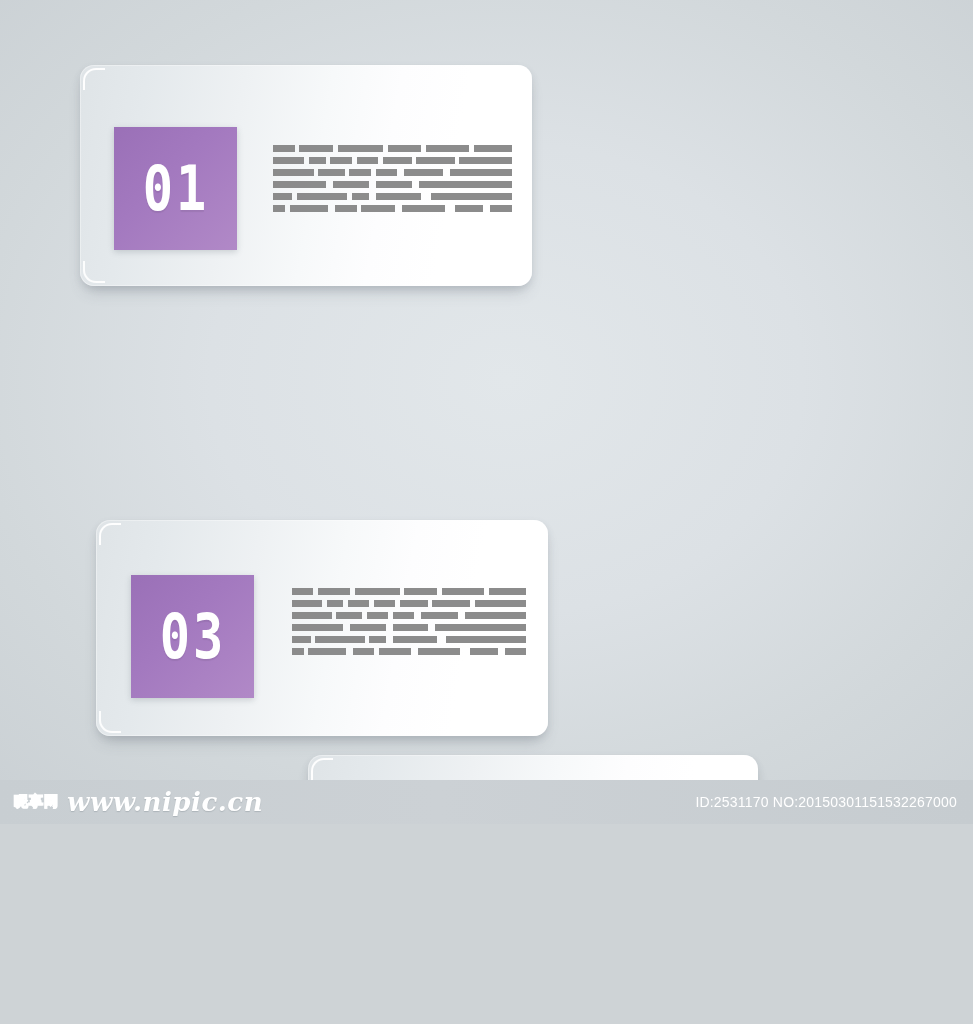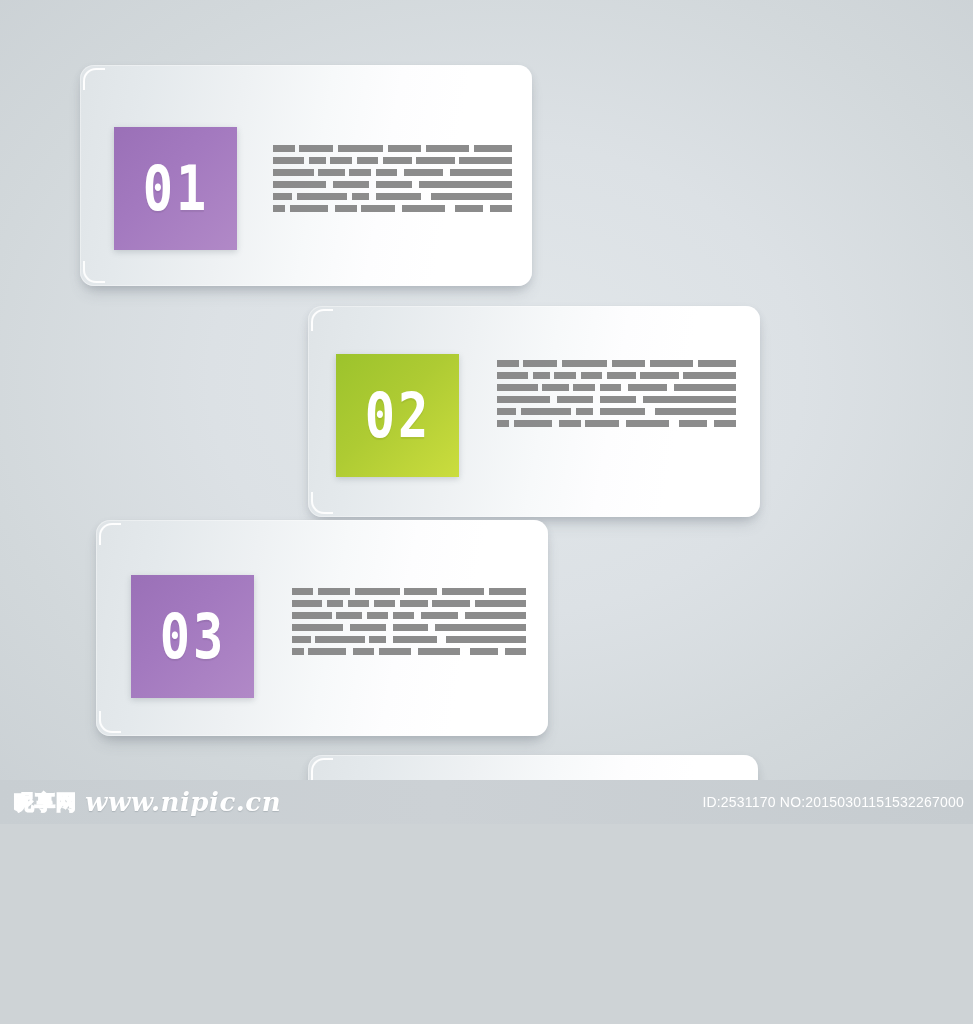--- a/index.html
+++ b/index.html
@@ -187,38 +187,38 @@
     justify-content: space-between;
   }
   #wm-left {
     display: flex;
     align-items: center;
     gap: 8px;
     padding-left: 14px;
   }
   #wm-logo {
     font-family: "DejaVu Sans", sans-serif;
-    font-size: 20px;
+    font-size: 14px;
     font-weight: bold;
     color: #c8ced2;
     letter-spacing: 1px;
     -webkit-text-stroke: 1.6px #ffffff;
     text-shadow: 0 1px 0 rgba(255,255,255,0.7);
   }
   #wm-url {
     font-family: "DejaVu Serif", serif;
     font-style: italic;
     font-size: 26px;
     font-weight: bold;
     color: #ffffff;
     letter-spacing: 0.5px;
     text-shadow: 0 1px 1px rgba(150,158,164,0.55);
   }
   #wm-id {
-    padding-right: 9px;
+    padding-right: 16px;
     font-family: "Liberation Sans", sans-serif;
     font-size: 14px;
     color: #ffffff;
     letter-spacing: 0.2px;
   }
 </style>
 </head>
 <body>
 
 <div id="stage">
@@ -234,37 +234,20 @@
     <div class="para" style="left:193px; top:80px; width:239px;" title="Lorem ipsum dolorsit amet, consectetuer adipiscing elit, sed diam nonummy nibh euismod tincidunt ut laoreet dolore magna aliquam erat volutpat. Ut wisi enim ad minim veniam, quis nostrud exerci tation ullamcorper suscipit lobortis nisl ut aliquip ex ea commodo consequat.">
       <span class="ln"></span>
       <span class="ln"></span>
       <span class="ln"></span>
       <span class="ln"></span>
       <span class="ln"></span>
       <span class="ln"></span>
     </div>
   </div>
 
-  <div class="card" style="left:308px; top:306px; width:452px; height:211px;">
-    <span class="corner-tick tl"></span>
-    <span class="corner-tick bl"></span>
-
-    <div class="num-tile green" style="left:28px; top:48px;">
-      <span class="num">02</span>
-    </div>
-
-    <div class="para" style="left:189px; top:54px; width:239px;" title="Lorem ipsum dolor sit amet, consectetuer adipiscing elit, sed diam nonummy nibh euismod tincidunt ut laoreet dolore magna aliquam erat volutpat. Ut wisi enim ad minim veniam, quis nostrud exerci tation ullamcorper suscipit lobortis nisl ut aliquip ex ea commodo.">
-      <span class="ln"></span>
-      <span class="ln"></span>
-      <span class="ln"></span>
-      <span class="ln"></span>
-      <span class="ln"></span>
-      <span class="ln"></span>
-    </div>
-  </div>
 
   <div class="card" style="left:96px; top:520px; width:452px; height:216px;">
     <span class="corner-tick tl"></span>
     <span class="corner-tick bl"></span>
 
     <div class="num-tile purple" style="left:35px; top:55px;">
       <span class="num">03</span>
     </div>
 
     <div class="para" style="left:196px; top:68px; width:234px;" title="Lorem ipsum dolor sit amet, consectetuer adipiscing elit, sed diam nonummy nibh euismod tincidunt ut laoreet dolore magna aliquam erat volutpat. Ut wisi enim ad minim veniam, quis nostrud exerci tation ullamcorper suscipit lobortis.">

